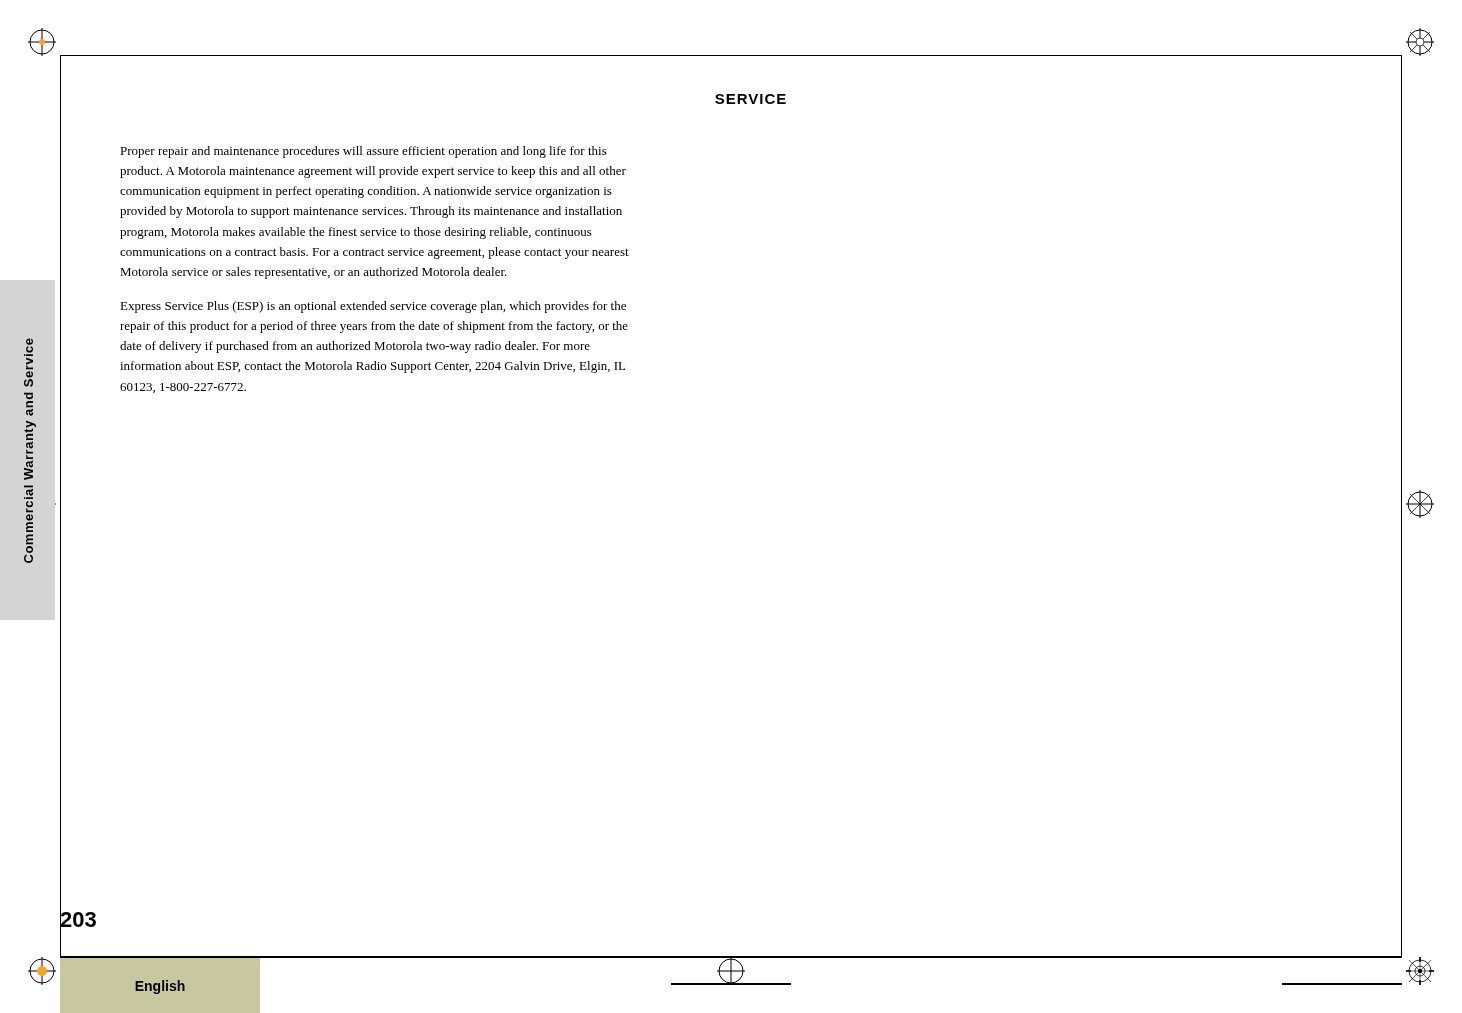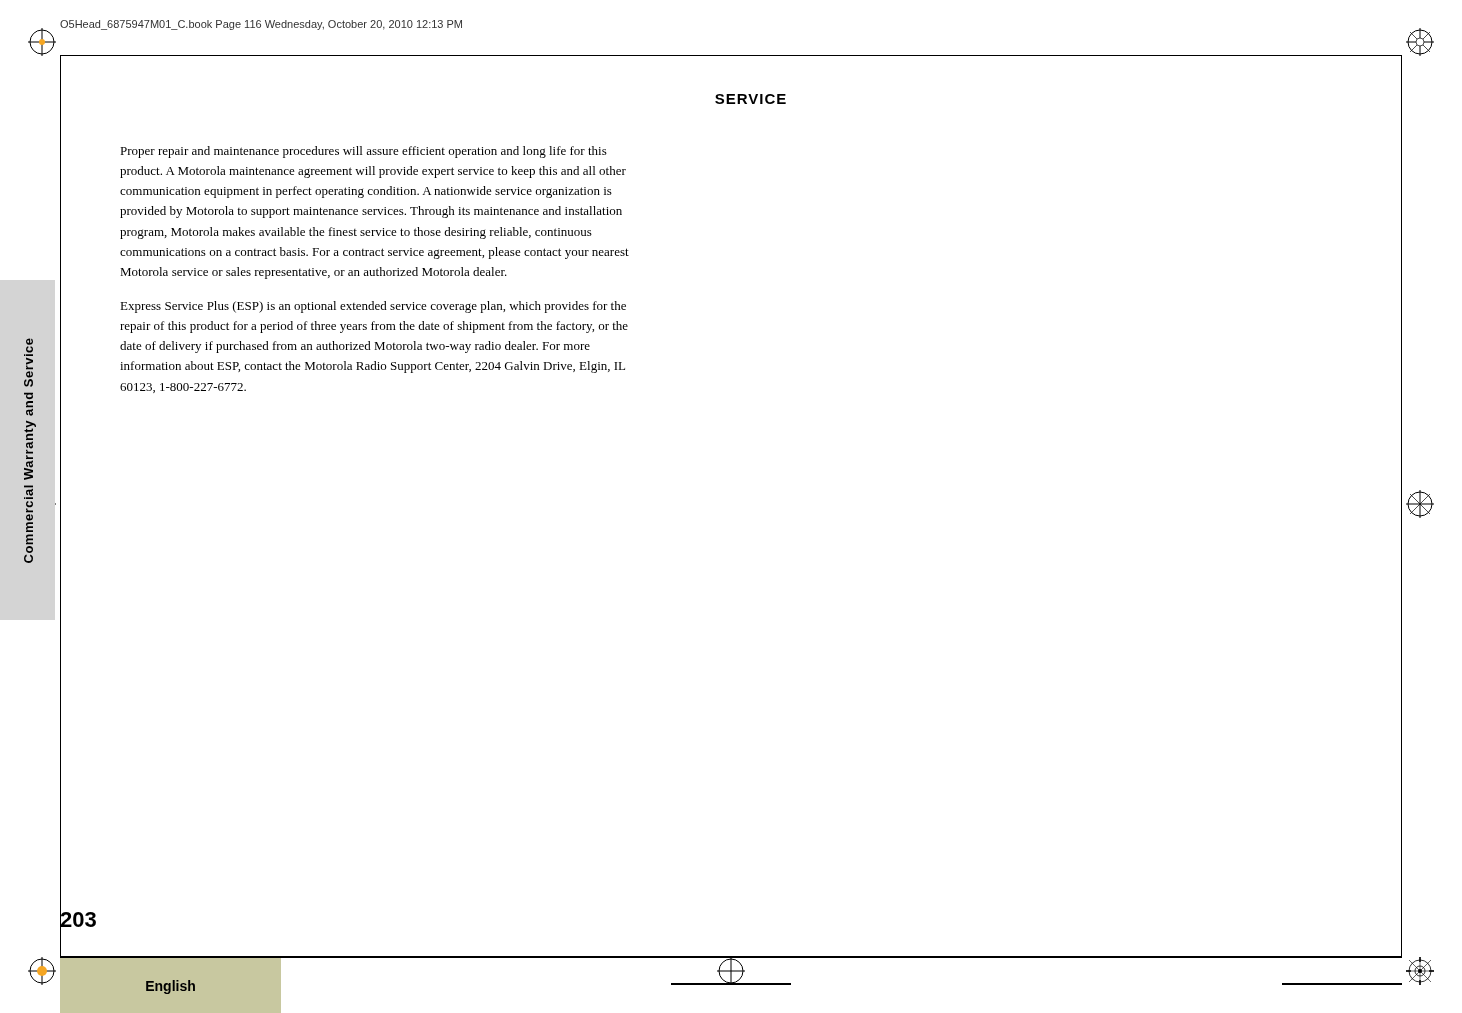--- a/index.html
+++ b/index.html
@@ -111,21 +111,21 @@
       font-size: 22px;
       font-weight: bold;
       color: #000;
     }
 
     
     .language-tab {
       position: absolute;
       bottom: 0;
       left: 60px;
-      width: 221px;
+      width: 200px;
       height: 55px;
       background: #c8c8a0;
       display: flex;
       align-items: center;
       justify-content: center;
     }
 
     .language-tab-text {
       font-size: 14px;
       font-weight: bold;
@@ -196,23 +196,20 @@
 </head>
 <body>
 
 <div class="page-container">
 
   <div class="top-line"></div>
   <div class="left-line"></div>
   <div class="right-line"></div>
   <div class="bottom-line"></div>
 
-  <div class="file-header">
-    <span>O5Head_6875947M01_C.book  Page 116  Wednesday, October 20, 2010  12:13 PM</span>
-  </div>
 
   <div class="reg-mark reg-mark-tl">
     <svg viewBox="0 0 28 28" xmlns="http://www.w3.org/2000/svg">
       <circle cx="14" cy="14" r="12" fill="none" stroke="#000" stroke-width="1"></circle>
       <line x1="14" y1="0" x2="14" y2="28" stroke="#000" stroke-width="1"></line>
       <line x1="0" y1="14" x2="28" y2="14" stroke="#000" stroke-width="1"></line>
       <circle cx="14" cy="14" r="3" fill="#f5a623"></circle>
     </svg>
   </div>
 

